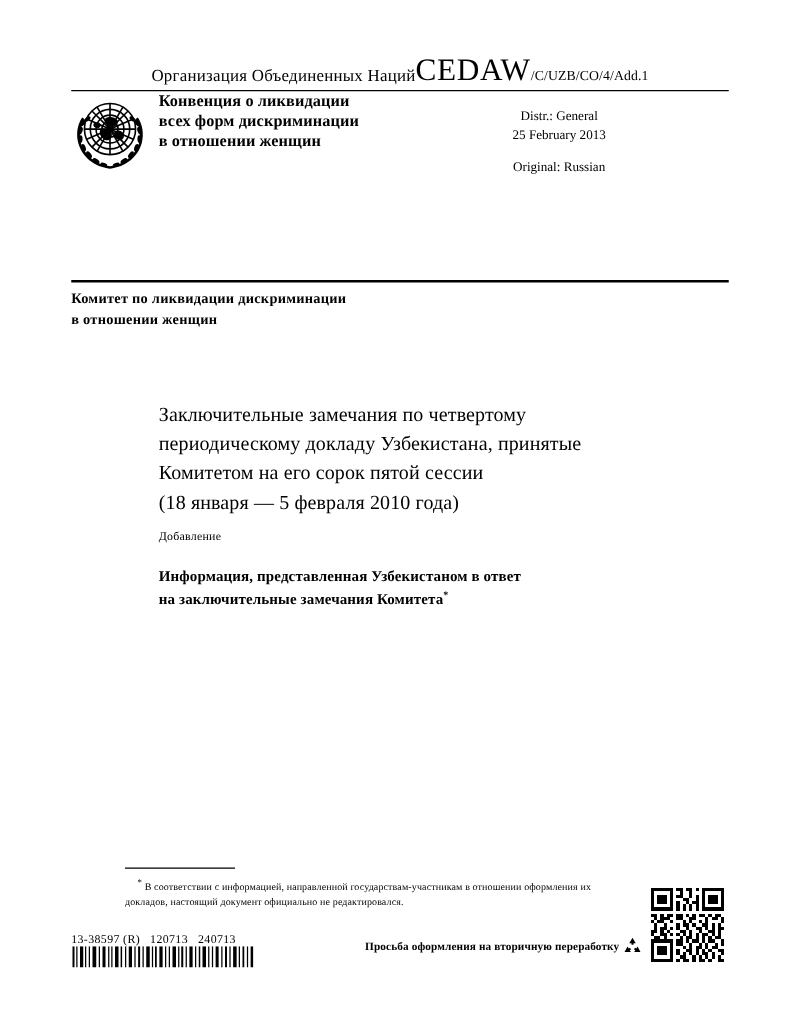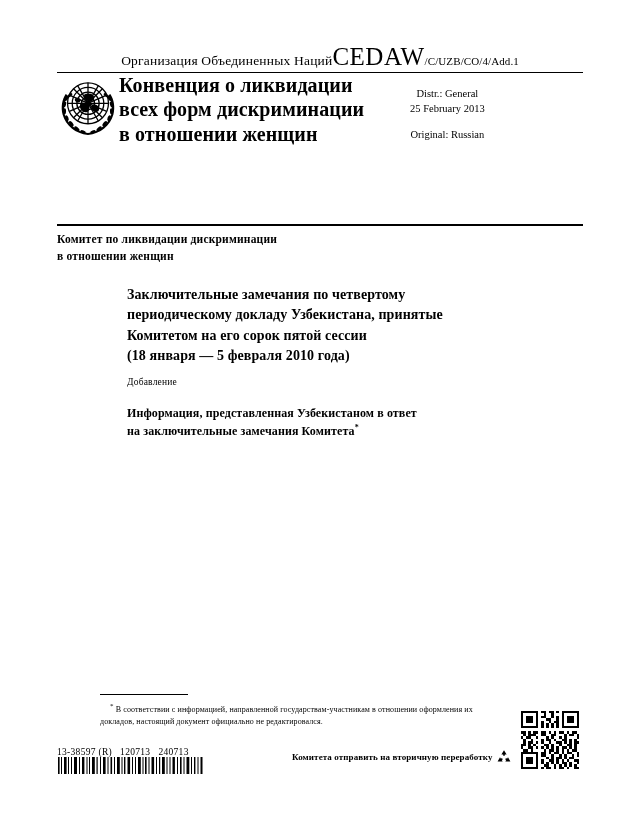--- a/index.html
+++ b/index.html
@@ -70,22 +70,22 @@
     display: flex;
     align-items: flex-start;
   }
   .emblem {
     width: 62px;
     height: 62px;
     flex: 0 0 62px;
     margin-top: 3px;
   }
   .convention-title {
-    margin-left: 0;
-    font-size: 20px;
+    margin-left: 8px;
+    font-size: 13px;
     font-weight: bold;
     line-height: 1.22;
     letter-spacing: 0.1px;
   }
   .distr-block {
     position: absolute;
     left: 410px;
     top: 86px;
     font-size: 10.5px;
     line-height: 1.45;
@@ -117,24 +117,25 @@
   }
 
   
   .main-block {
     position: absolute;
     left: 127px;
     top: 285px;
     width: 420px;
   }
   .main-title {
-    font-size: 14px;
-    font-weight: bold;
+    font-size: 16px;
+    font-weight: normal;
     line-height: 1.45;
     letter-spacing: 0.1px;
+    margin-top: 36px;
   }
   .addendum {
     margin-top: 11px;
     font-size: 9.5px;
     font-weight: normal;
     letter-spacing: 0.2px;
   }
   .subtitle {
     margin-top: 17px;
     font-size: 12px;
@@ -370,21 +371,21 @@
         <rect x="129.5" y="0" width="2.8" height="17"></rect>
         <rect x="134" y="0" width="1" height="17"></rect>
         <rect x="137" y="0" width="1.4" height="17"></rect>
         <rect x="140.5" y="0" width="1" height="17"></rect>
         <rect x="143.5" y="0" width="2" height="17"></rect>
       </g>
     </svg>
   </div>
 
   <div class="recycle-line">
-    <span class="recycle-text">Комитета отправить на вторичную переработку</span>
+    <span class="recycle-text">Просьба оформления на вторичную переработку</span>
     <span class="recycle-icon">
       <svg viewBox="0 0 32 32" width="16" height="16" aria-hidden="true">
         <g fill="#000">
           <path d="M16 2.5 L21.2 11.2 L17.6 11.2 L17.6 13.6 L14.4 13.6 L14.4 11.2 L10.8 11.2 Z"></path>
           <path d="M3.2 25 L8 16.4 L9.9 19.4 L12 18.2 L13.6 21 L11.5 22.2 L13.4 25.2 Z"></path>
           <path d="M28.8 25 L18.6 25.2 L20.5 22.2 L18.4 21 L20 18.2 L22.1 19.4 L24 16.4 Z"></path>
         </g>
       </svg>
     </span>
   </div>

